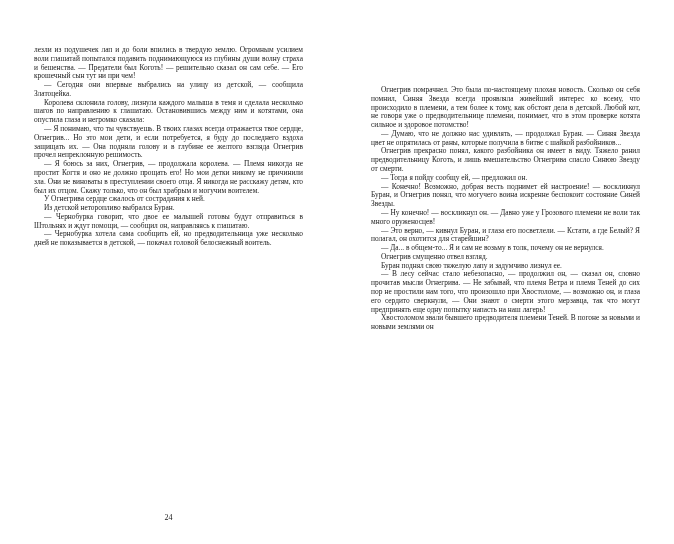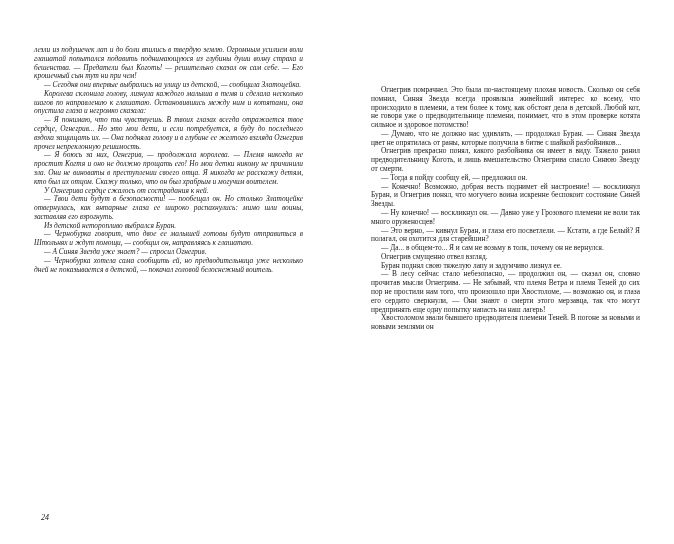--- a/index.html
+++ b/index.html
@@ -21,65 +21,62 @@
     box-sizing: border-box;
   }
   .page {
     position: absolute;
     top: 0;
     width: 337px;
     height: 544px;
     box-sizing: border-box;
     padding: 46px 34px 26px 34px;
   }
-  .page-left { left: 0; font-style: italic; }
+  .page-left { left: 0; }
   .page-right { left: 337px; margin-top: 40px; }
   .text-column {
     font-size: 7.4px;
     line-height: 8.78px;
     text-align: justify;
     color: #1a1a1a;
     hyphens: none;
   }
   .text-column p {
     margin: 0;
     text-indent: 10px;
   }
   .text-column p.noindent {
     text-indent: 0;
   }
   .folio {
     position: absolute;
     bottom: 22px;
     width: 100%;
     left: 0;
-    text-align: left;
+    text-align: center;
     font-size: 8px;
     color: #1a1a1a;
     font-family: "Liberation Serif", serif;
-    padding-left: 41px;
   }
 </style>
 </head>
 <body>
 
 <div class="spread">
 
   <div class="page page-left">
     <div class="text-column">
       <p class="noindent">лезли из подушечек лап и до боли впились в твердую землю. Огромным усилием воли глашатай попытался подавить поднимающуюся из глубины души волну страха и бешенства. — Предатели был Коготь! — решительно сказал он сам себе. — Его крошечный сын тут ни при чем!</p>
       <p>— Сегодня они впервые выбрались на улицу из детской, — сообщила Златоцейка.</p>
       <p>Королева склонила голову, лизнула каждого малыша в темя и сделала несколько шагов по направлению к глашатаю. Остановившись между ним и котятами, она опустила глаза и негромко сказала:</p>
       <p>— Я понимаю, что ты чувствуешь. В твоих глазах всегда отражается твое сердце, Огнегрив... Но это мои дети, и если потребуется, я буду до последнего вздоха защищать их. — Она подняла голову и в глубине ее желтого взгляда Огнегрив прочел непреклонную решимость.</p>
       <p>— Я боюсь за них, Огнегрив, — продолжала королева. — Племя никогда не простит Когтя и оно не должно прощать его! Но мои детки никому не причинили зла. Они не виноваты в преступлении своего отца. Я никогда не расскажу детям, кто был их отцом. Скажу только, что он был храбрым и могучим воителем.</p>
       <p>У Огнегрива сердце сжалось от сострадания к ней.</p>
-      <p>— Твои дети будут в безопасности! — пообещал он. Но столько Златоцейке отвернулась, как янтарные глаза ее широко распахнулись: мимо шли воины, заставляя его взрогнуть.</p>
       <p>Из детской неторопливо выбрался Буран.</p>
       <p>— Чернобурка говорит, что двое ее малышей готовы будут отправиться в Штольнях и ждут помощи, — сообщил он, направляясь к глашатаю.</p>
-      <p>— А Синяя Звезда уже знает? — спросил Огнегрив.</p>
       <p>— Чернобурка хотела сама сообщить ей, но предводительница уже несколько дней не показывается в детской, — покачал головой белоснежный воитель.</p>
     </div>
     <div class="folio">24</div>
   </div>
 
   <div class="page page-right">
     <div class="text-column">
       <p>Огнегрив помрачнел. Это была по-настоящему плохая новость. Сколько он себя помнил, Синяя Звезда всегда проявляла живейший интерес ко всему, что происходило в племени, а тем более к тому, как обстоят дела в детской. Любой кот, не говоря уже о предводительнице племени, понимает, что в этом проверке котята сильное и здоровое потомство!</p>
       <p>— Думаю, что не должно нас удивлять, — продолжал Буран. — Синяя Звезда цвет не опрятилась от раны, которые получила в битве с шайкой разбойников...</p>
       <p>Огнегрив прекрасно понял, какого разбойника он имеет в виду. Тяжело ранил предводительницу Коготь, и лишь вмешательство Огнегрива спасло Синюю Звезду от смерти.</p>

